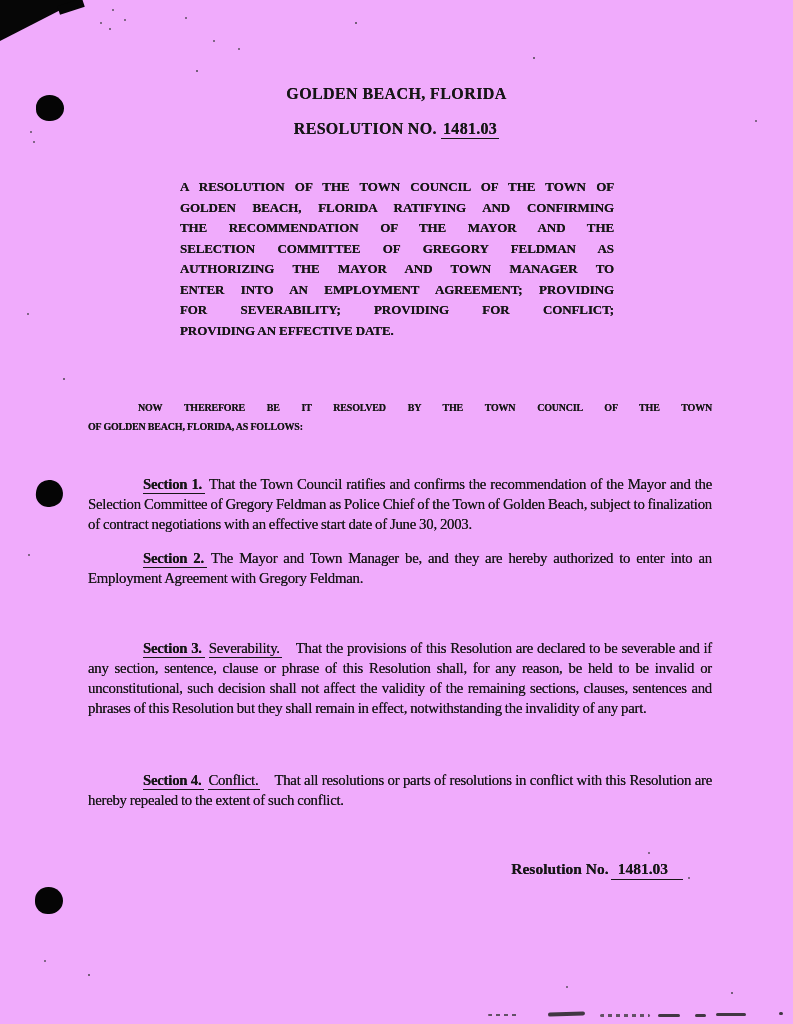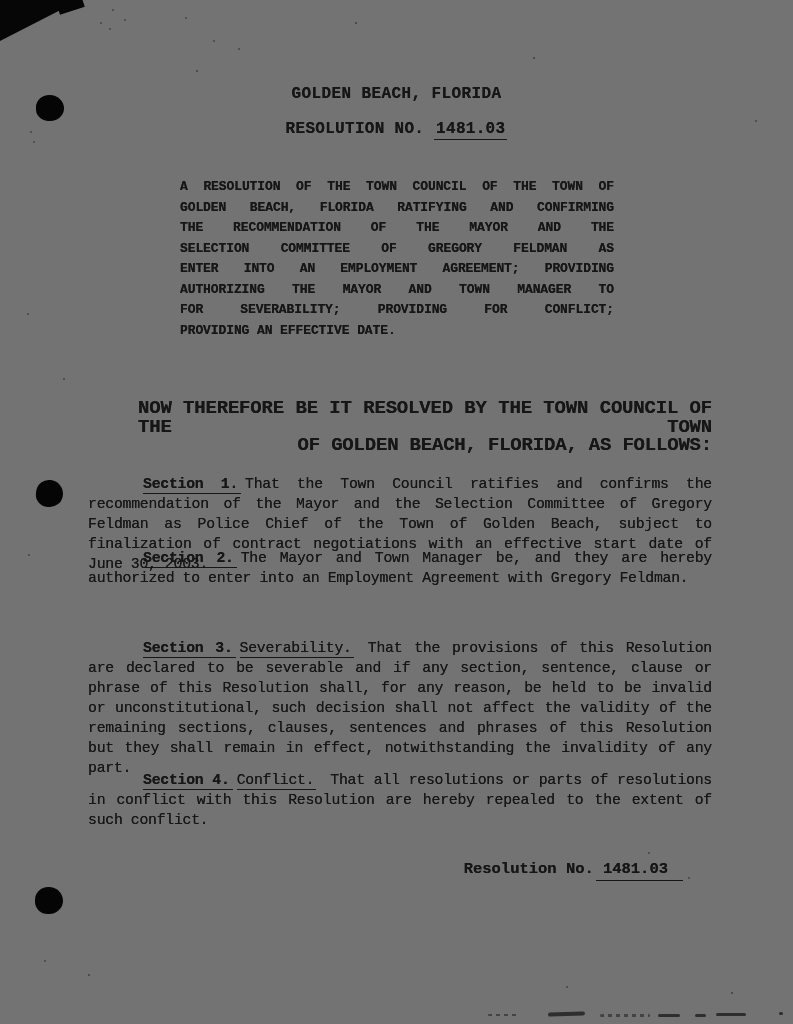--- a/index.html
+++ b/index.html
@@ -1,23 +1,23 @@
 <!DOCTYPE html>
 <html><head>
 <meta charset="utf-8">
 <style>
   html, body { margin: 0; padding: 0; background: #e8e8e8; }
   .page {
     position: relative;
     width: 793px;
     height: 1024px;
     margin: 0 auto;
-    background: #737373;
+    background: #f0abfc;
     color: #161616;
-    font-family: Liberation Mono, monospace;
+    font-family: Liberation Serif, serif;
     overflow: hidden;
     text-shadow: 0 0 0.35px rgba(20,20,20,0.85);
   }
 
   
   .corner-fold {
     position: absolute; left: 0; top: 0;
     width: 80px; height: 41px;
     background: #060606;
     clip-path: polygon(0 0, 100% 0, 0 100%);
@@ -64,25 +64,25 @@
   .preamble {
     position: absolute; top: 177px; left: 180px; width: 434px;
     font-size: 13px; font-weight: bold; line-height: 20.5px;
     letter-spacing: -0.1px;
   }
   .preamble .pl { text-align: justify; text-align-last: justify; }
   .preamble .pl.last { text-align-last: left; }
 
   .resolved {
     position: absolute; top: 399px; left: 88px; width: 624px;
-    font-size: 19px; font-weight: bold; line-height: 18.5px;
+    font-size: 10px; font-weight: bold; line-height: 18.5px;
     letter-spacing: -0.2px;
   }
   .resolved .rl1 { padding-left: 50px; text-align: justify; text-align-last: justify; }
-  .resolved .rl2 { text-align: right; }
+  .resolved .rl2 { text-align: left; }
 
   .section {
     position: absolute; left: 88px; width: 624px;
     margin: 0;
     font-size: 14.8px; line-height: 20px;
     letter-spacing: -0.25px; word-spacing: -0.4px;
     text-align: justify; text-indent: 55px;
   }
   .sec-1 { top: 474px; }
   .sec-2 { top: 548px; }
@@ -155,22 +155,22 @@
 
   <h1 class="doc-org">GOLDEN BEACH, FLORIDA</h1>
 
   <div class="res-line"><span>RESOLUTION NO.</span>&nbsp;<span class="u-num">1481.03</span></div>
 
   <div class="preamble">
     <div class="pl">A RESOLUTION OF THE TOWN COUNCIL OF THE TOWN OF</div>
     <div class="pl">GOLDEN BEACH, FLORIDA RATIFYING AND CONFIRMING</div>
     <div class="pl">THE RECOMMENDATION OF THE MAYOR AND THE</div>
     <div class="pl">SELECTION COMMITTEE OF GREGORY FELDMAN AS</div>
+    <div class="pl">AUTHORIZING THE MAYOR AND TOWN MANAGER TO</div>
     <div class="pl">ENTER INTO AN EMPLOYMENT AGREEMENT; PROVIDING</div>
-    <div class="pl">AUTHORIZING THE MAYOR AND TOWN MANAGER TO</div>
     <div class="pl">FOR SEVERABILITY; PROVIDING FOR CONFLICT;</div>
     <div class="pl last">PROVIDING AN EFFECTIVE DATE.</div>
   </div>
 
   <div class="resolved">
     <div class="rl1">NOW THEREFORE BE IT RESOLVED BY THE TOWN COUNCIL OF THE TOWN</div>
     <div class="rl2">OF GOLDEN BEACH, FLORIDA, AS FOLLOWS:</div>
   </div>
 
   <p class="section sec-1"><span class="sec-head">Section 1.</span><span class="sec-body">That the Town Council ratifies and confirms the recommendation of the Mayor and the Selection Committee of Gregory Feldman as Police Chief of the Town of Golden Beach, subject to finalization of contract negotiations with an effective start date of June 30, 2003.</span></p>

